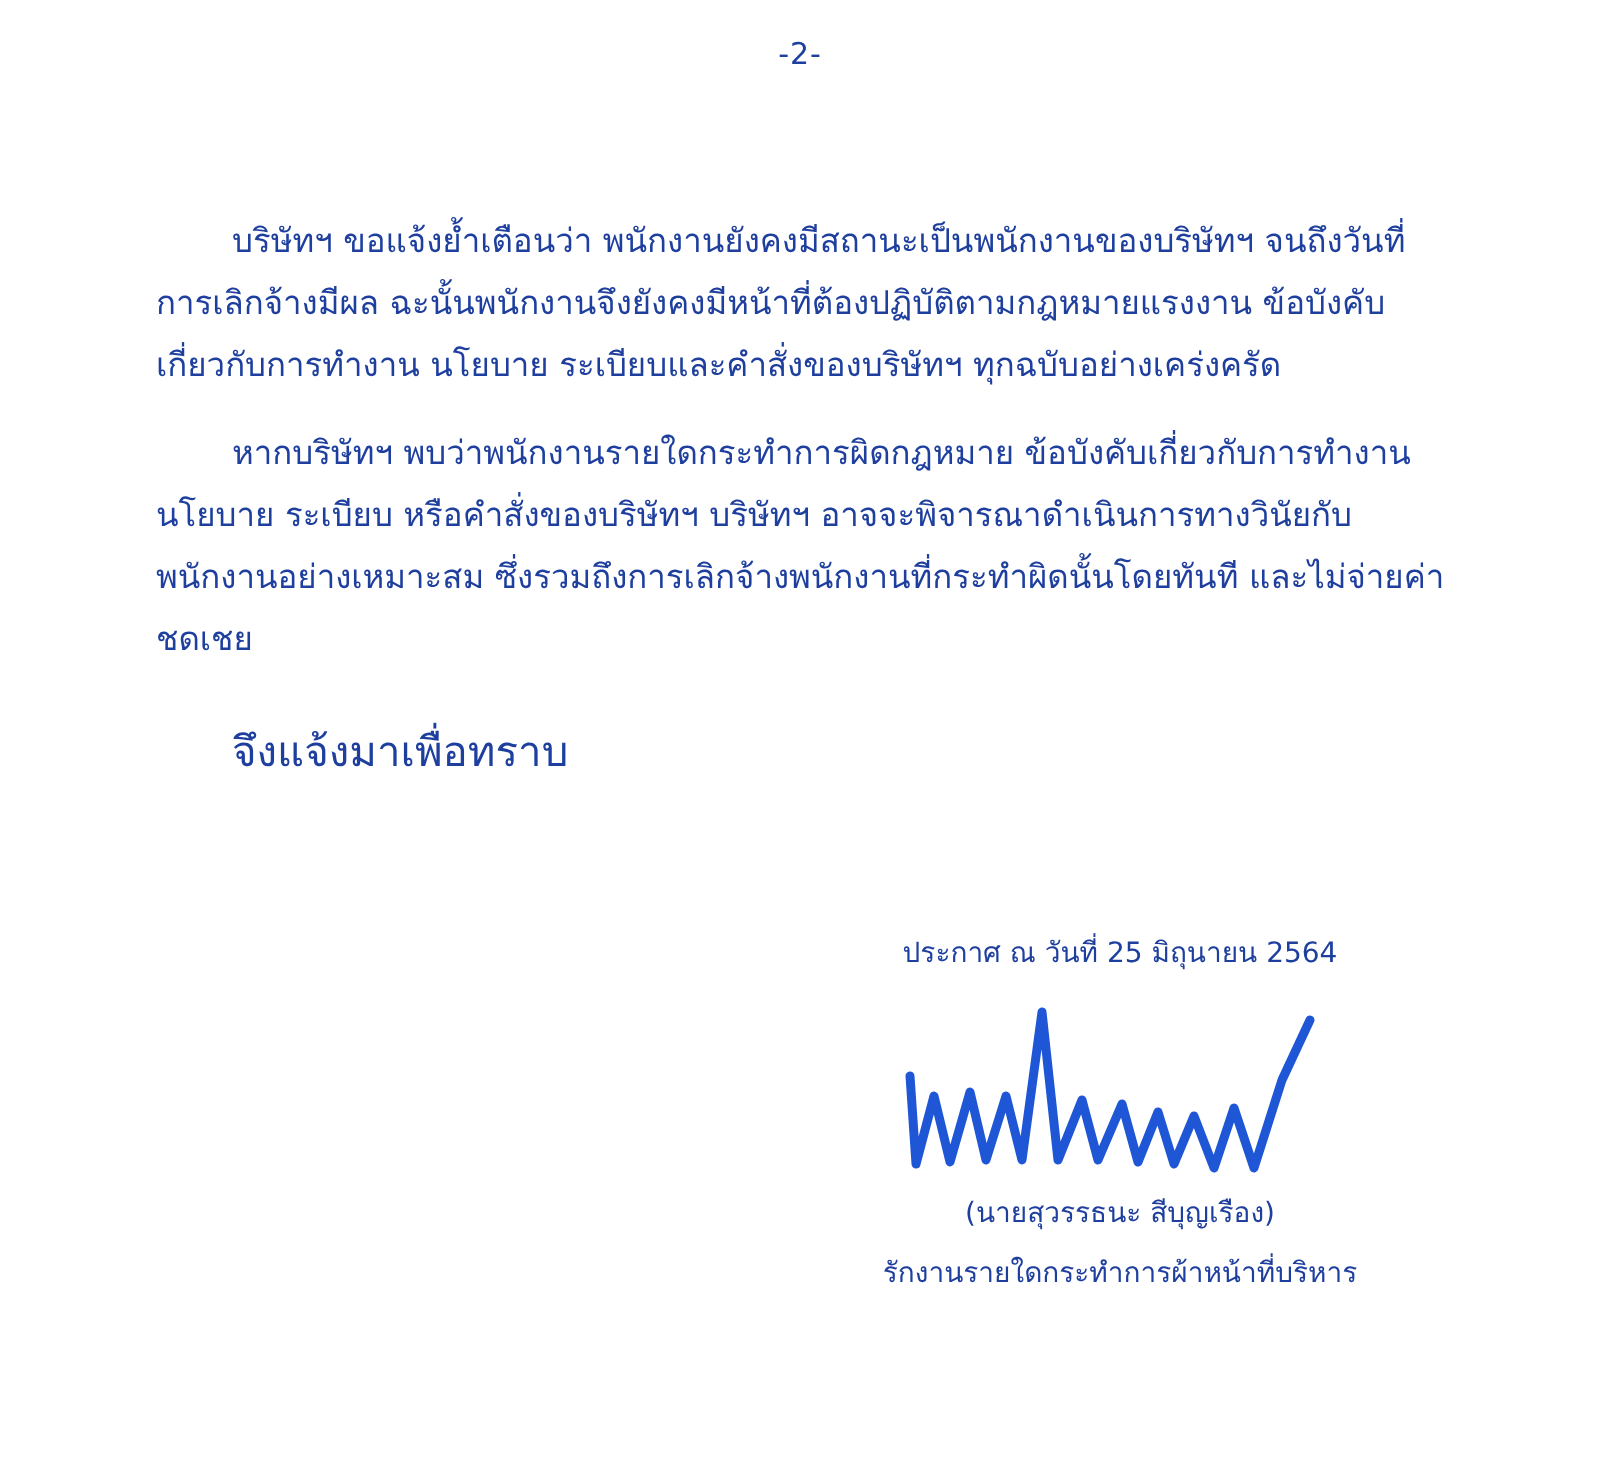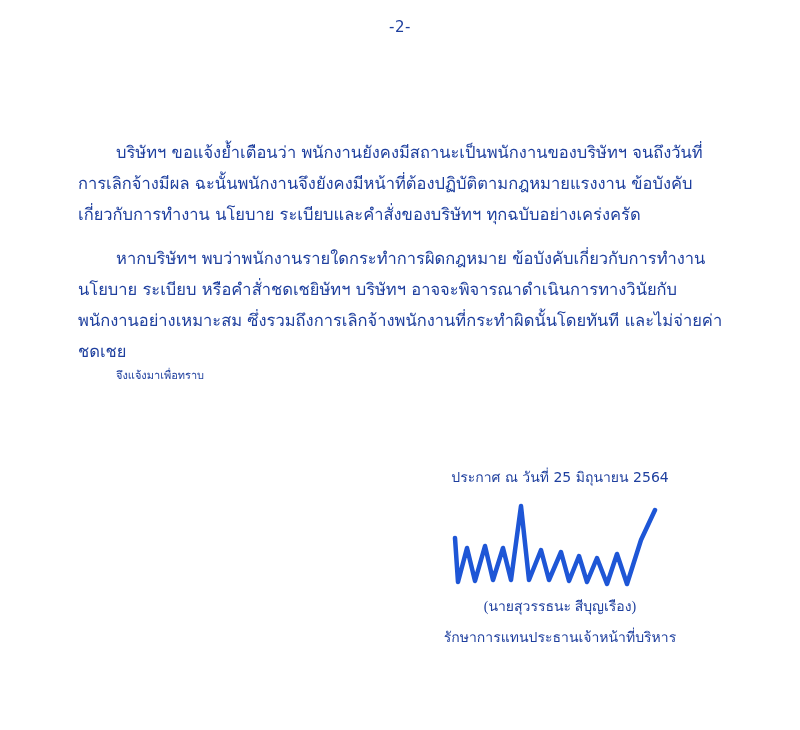--- a/index.html
+++ b/index.html
@@ -31,32 +31,31 @@
     letter-spacing: 0.5px;
   }
   .body-text {
     position: absolute;
     left: 78px;
     width: 645px;
     top: 105px;
     font-size: 16.5px;
     line-height: 31px;
     color: #1e3f9e;
-    margin-top: 32px;
   }
   .para {
     margin: 0 0 13px 0;
     text-indent: 38px;
     text-align: left;
   }
   .closing {
     position: absolute;
     left: 78px;
     top: 362px;
-    font-size: 11px;
+    font-size: 21px;
     line-height: 28px;
     color: #1e3f9e;
     text-indent: 38px;
     width: 400px;
   }
   .sign-block {
     position: absolute;
     left: 380px;
     top: 462px;
     width: 360px;
@@ -73,47 +72,46 @@
     height: 92px;
     position: relative;
     margin: 2px 0 4px 0;
   }
   .signature svg {
     display: block;
     margin: 0 auto;
   }
   .sig-name {
     margin-top: 0;
-    font-family: Liberation Serif, serif;
   }
   .sig-title1 {
   }
   .sig-title2 {
   }
 </style>
 </head>
 <body>
 
 <div class="page">
 
   <div class="page-number">-2-</div>
 
   <div class="body-text">
     <p class="para">บริษัทฯ ขอแจ้งย้ำเตือนว่า พนักงานยังคงมีสถานะเป็นพนักงานของบริษัทฯ จนถึงวันที่การเลิกจ้างมีผล ฉะนั้นพนักงานจึงยังคงมีหน้าที่ต้องปฏิบัติตามกฎหมายแรงงาน ข้อบังคับเกี่ยวกับการทำงาน นโยบาย ระเบียบและคำสั่งของบริษัทฯ ทุกฉบับอย่างเคร่งครัด</p>
-    <p class="para">หากบริษัทฯ พบว่าพนักงานรายใดกระทำการผิดกฎหมาย ข้อบังคับเกี่ยวกับการทำงาน นโยบาย ระเบียบ หรือคำสั่าชดเชยิษัทฯ บริษัทฯ อาจจะพิจารณาดำเนินการทางวินัยกับพนักงานอย่างเหมาะสม ซึ่งรวมถึงการเลิกจ้างพนักงานที่กระทำผิดนั้นโดยทันที และไม่จ่ายค่าชดเชย</p>
+    <p class="para">หากบริษัทฯ พบว่าพนักงานรายใดกระทำการผิดกฎหมาย ข้อบังคับเกี่ยวกับการทำงาน นโยบาย ระเบียบ หรือคำสั่งของบริษัทฯ บริษัทฯ อาจจะพิจารณาดำเนินการทางวินัยกับพนักงานอย่างเหมาะสม ซึ่งรวมถึงการเลิกจ้างพนักงานที่กระทำผิดนั้นโดยทันที และไม่จ่ายค่าชดเชย</p>
   </div>
 
   <div class="closing">จึงแจ้งมาเพื่อทราบ</div>
 
   <div class="sign-block">
     <div class="date-line">ประกาศ ณ วันที่ 25 มิถุนายน 2564</div>
 
     <div class="signature">
       <svg width="230" height="92" viewBox="0 0 230 92" fill="none" xmlns="http://www.w3.org/2000/svg" aria-hidden="true">
         <path d="M10 42 L13 86 L22 52 L30 85 L40 50 L48 84 L58 52 L66 84 L76 10 L84 84 L96 54 L104 84 L116 56 L124 85 L134 60 L142 86 L152 62 L162 88 L172 58 L182 88 L196 44 L210 14" stroke="#1e56d6" stroke-width="4.5" stroke-linecap="round" stroke-linejoin="round" fill="none"></path>
       </svg>
     </div>
 
     <div class="sig-name">(นายสุวรรธนะ สีบุญเรือง)</div>
-    <div class="sig-title2">รักษาการแทนประธานเจ้าหน้าที่บริหาร</div>
+    <div class="sig-title2">รักงานรายใดกระทำการผ้าหน้าที่บริหาร</div>
   </div>
 
 </div>
 
 </body></html>

